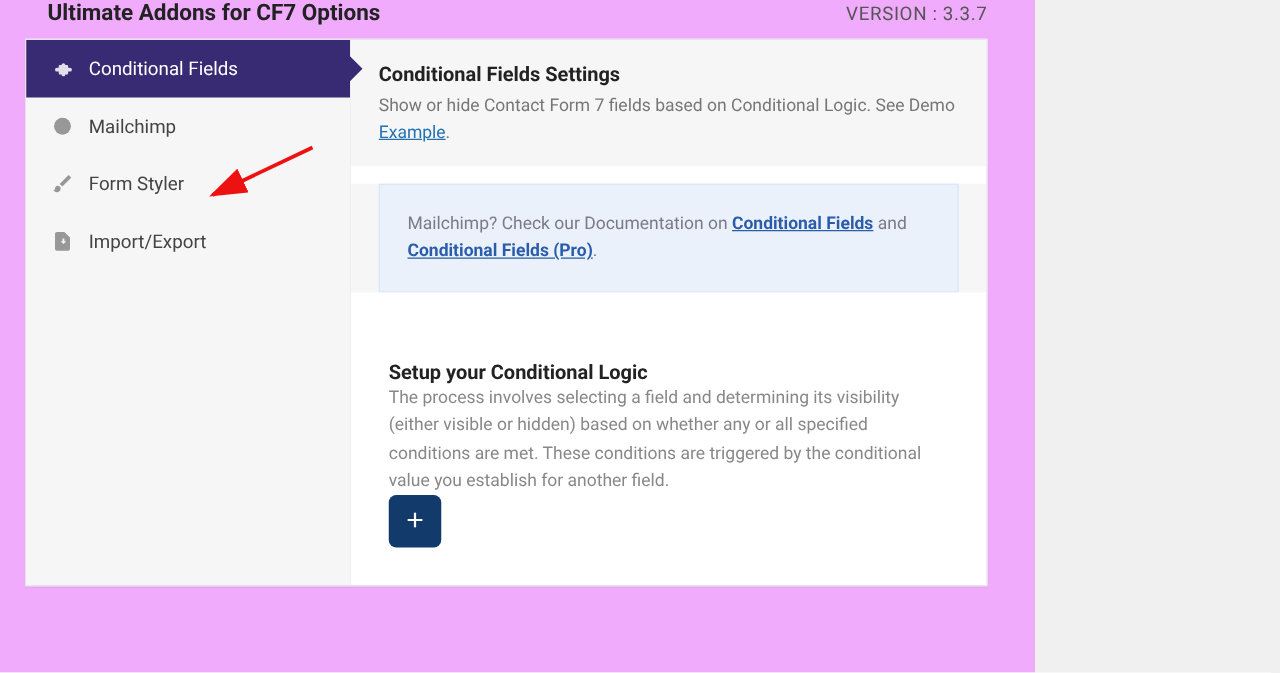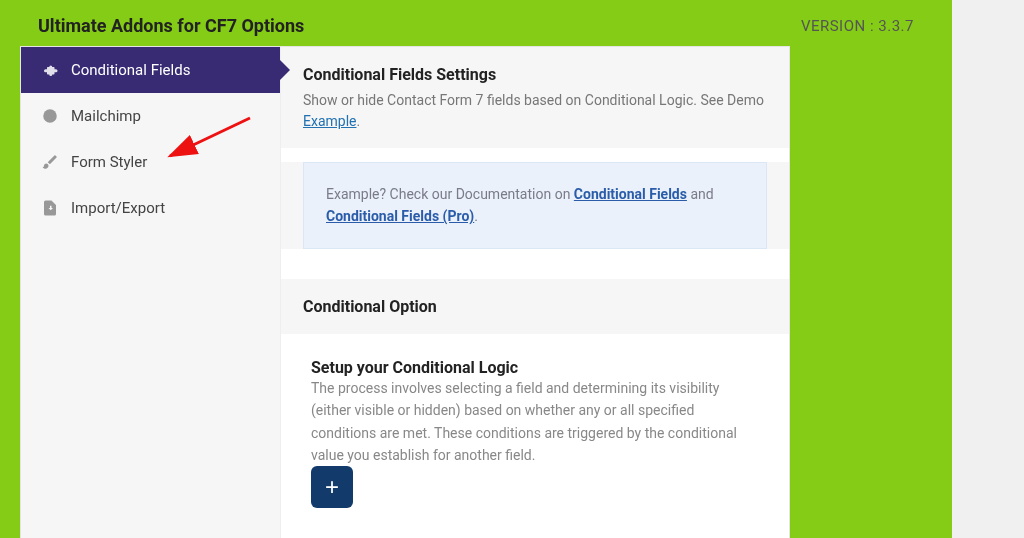--- a/index.html
+++ b/index.html
@@ -3,24 +3,24 @@
   <meta charset="utf-8">
   <style>
     * { box-sizing: border-box; margin: 0; padding: 0; }
     body {
       font-family: -apple-system, BlinkMacSystemFont, "Segoe UI", Roboto, sans-serif;
       background: #f0f0f1;
       color: #333;
       font-size: 14px;
     }
     .outer {
-      background: #84cc16;
-      width: 952px;
+      background: #f0abfc;
+      width: 828px;
       height: 538px;
-      padding: 15px 20px 20px 20px;
+      padding: 0 20px 20px 20px;
       position: relative;
     }
     .panel {
       background: #fff;
       width: 770px;
       border: 1px solid #e5e5e5;
       box-shadow: 0 1px 1px rgba(0,0,0,0.04);
     }
     .header-row {
       display: flex;
@@ -215,29 +215,28 @@
           <div class="section-title">Conditional Fields Settings</div>
           <div class="section-desc">
             <span>Show or hide Contact Form 7 fields based on Conditional Logic. See Demo </span>
             <span class="link">Example</span><span>.</span>
           </div>
         </div>
 
         <div class="gap-strip"></div>
 
         <div class="note">
-          <span>Example? Check our Documentation on </span>
+          <span>Mailchimp? Check our Documentation on </span>
           <span class="link">Conditional Fields</span>
           <span> and </span>
           <span class="link">Conditional Fields (Pro)</span><span>.</span>
         </div>
 
         <div class="white-block"></div>
 
-        <div class="sub-head">Conditional Option</div>
 
         <div class="setup-area">
           <div class="setup-title">Setup your Conditional Logic</div>
           <div class="setup-desc">The process involves selecting a field and determining its visibility (either visible or hidden) based on whether any or all specified conditions are met. These conditions are triggered by the conditional value you establish for another field.</div>
           <button class="add-btn">+</button>
         </div>
 
       </div>
     </div>
   </div>

